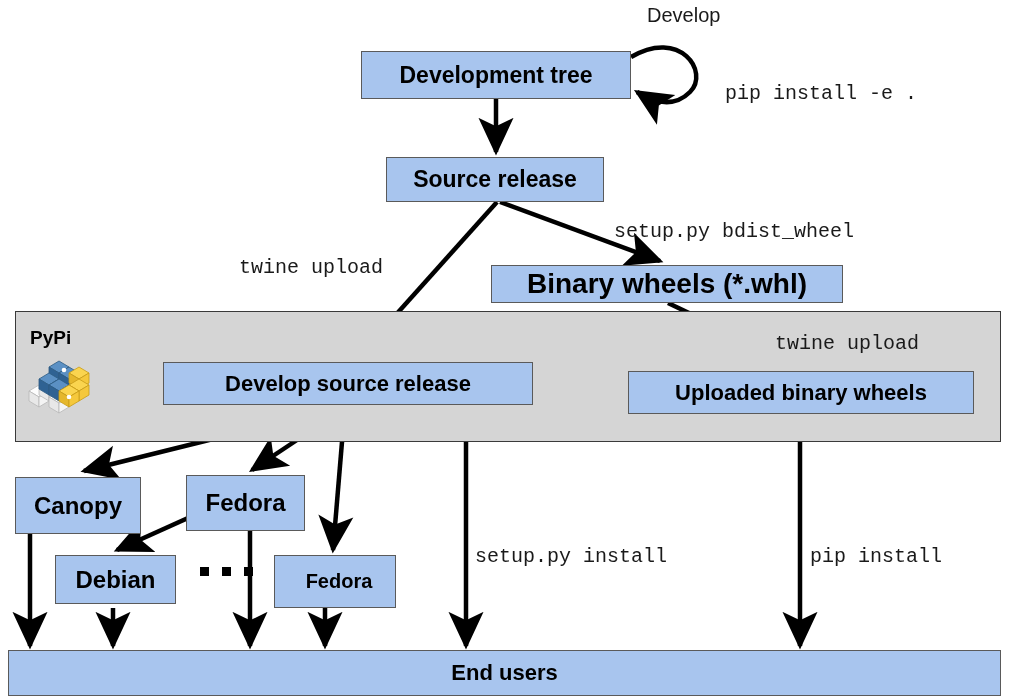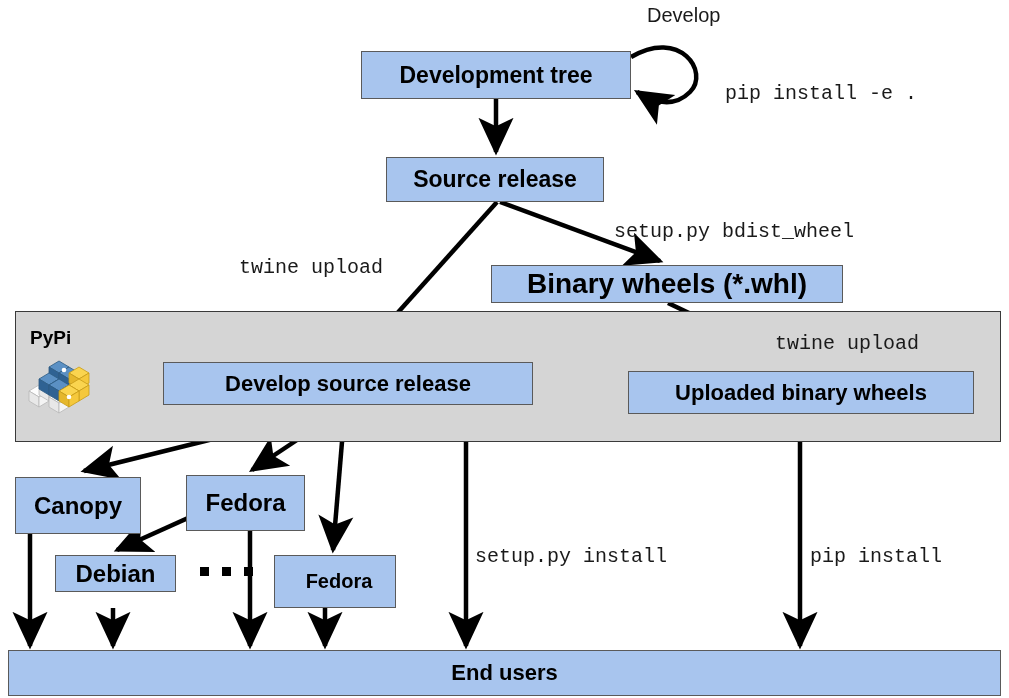--- a/index.html
+++ b/index.html
@@ -194,21 +194,21 @@
   <div class="node" style="left:491px; top:265px; width:352px; height:38px; font-size:28px;">Binary wheels (*.whl)</div>
 
   <div class="node" style="left:163px; top:362px; width:370px; height:43px; font-size:22px;">Develop source release</div>
 
   <div class="node" style="left:628px; top:371px; width:346px; height:43px; font-size:22px;">Uploaded binary wheels</div>
 
   <div class="node" style="left:15px; top:477px; width:126px; height:57px; font-size:24px;">Canopy</div>
 
   <div class="node" style="left:186px; top:475px; width:119px; height:56px; font-size:24px;">Fedora</div>
 
-  <div class="node" style="left:55px; top:555px; width:121px; height:37px; font-size:24px;">Debian</div>
+  <div class="node" style="left:55px; top:555px; width:121px; height:49px; font-size:24px;">Debian</div>
 
   <div class="node" style="left:274px; top:555px; width:122px; height:53px; font-size:20px;padding-left:8px;">Fedora</div>
 
   <div class="node" style="left:8px; top:650px; width:993px; height:46px; font-size:22px;">End users</div>
 
   <div class="ellipsis-dots" style="left:200px; top:567px;">
     <span></span>
     <span></span>
     <span></span>
   </div>

